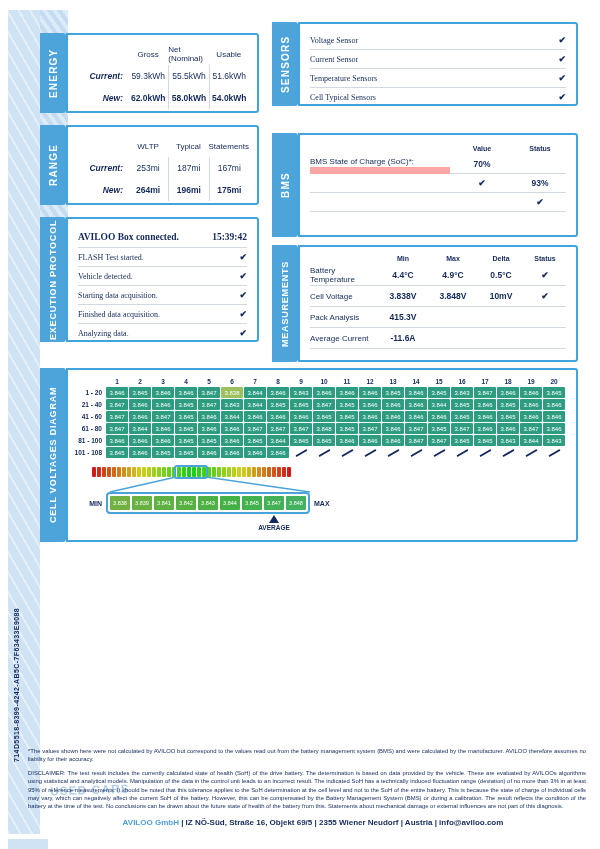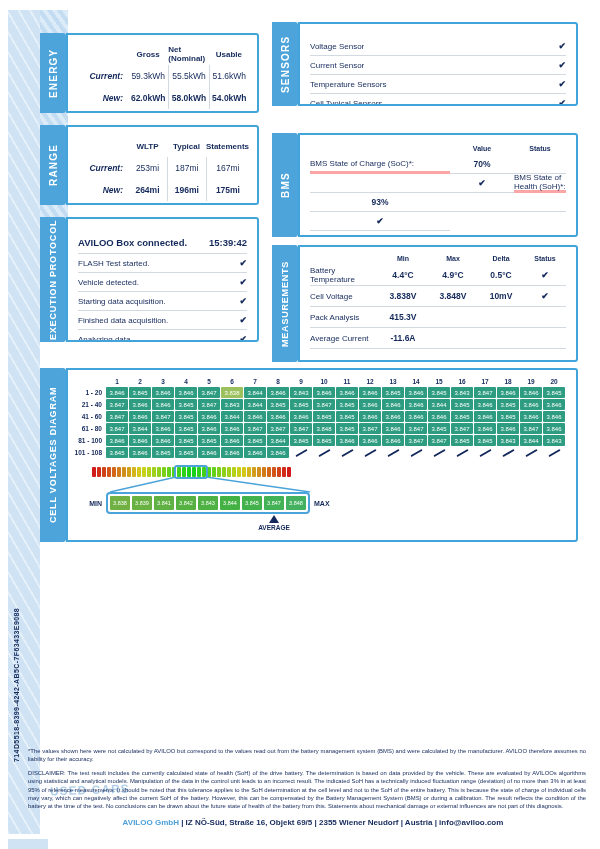--- a/index.html
+++ b/index.html
@@ -28,38 +28,38 @@
   #sec-range  { left:40px; top:125px; width:219px; height:80px; }
   #sec-exec   { left:40px; top:217px; width:219px; height:125px;justify-content:flex-end; }
   #sec-sensors{ left:272px; top:22px;  width:306px; height:84px; }
   #sec-bms    { left:272px; top:133px; width:306px; height:104px; }
   #sec-meas   { left:272px; top:245px; width:306px; height:117px; }
   #sec-cells  { left:40px; top:368px; width:538px; height:174px; }
 
   
   .mini-table { display:grid; grid-template-columns:56px 1fr 1fr 1fr; padding:8px 8px 4px 4px; }
   .mini-table > div { display:flex; align-items:center; justify-content:center; height:22px; font-size:8.5px; }
-  .mt-h { font-weight:bold; font-size:8px !important; }
+  .mt-h { font-weight:normal; font-size:8px !important; }
   .mt-label { justify-content:flex-end !important; padding-right:5px; font-weight:bold;font-style:italic; }
   .row-new { font-weight:bold; }
   .mt-val.sep { border-left:1px solid #d3d9e0; }
 
   
-  .check-list { padding:13px 10px 2px 10px; }
+  .check-list { padding:7px 10px 2px 10px;font-family:Liberation Serif, serif; }
   .check-row { display:flex; justify-content:space-between; align-items:center; height:19px;
     border-bottom:1px solid #d3d9e0; font-size:8px; }
   .check-row .chk { font-size:9px; font-weight:bold; }
   .exec-head { display:flex; justify-content:space-between; align-items:center; height:22px;
     border-bottom:1px solid #d3d9e0; font-size:9.5px; font-weight:bold; }
 
   
   .bms-grid { display:grid; grid-template-columns:1fr 64px 52px; padding:6px 10px 2px 10px; }
   .bms-grid > div { display:flex; align-items:center; height:19px; font-size:8px; }
   .bms-hd { height:14px !important; font-size:7px !important; font-weight:bold; justify-content:center; }
-  .bms-label { border-bottom:3px solid #fca5a5; }
+  .bms-label { border-bottom:7px solid #fca5a5; }
   .bms-val { justify-content:center; font-weight:bold; font-size:8.5px !important; border-bottom:1px solid #d3d9e0; }
   .bms-chk { justify-content:center; font-weight:bold; font-size:9px !important; border-bottom:1px solid #d3d9e0; }
 
   
   .meas-grid { display:grid; grid-template-columns:1fr 50px 50px 46px 42px; padding:5px 10px 2px 10px; }
   .meas-grid > div { display:flex; align-items:center; height:21px; font-size:8px; }
   .meas-hd { height:13px !important; font-size:7px !important; font-weight:bold; justify-content:center; }
   .m-label { border-bottom:1px solid #d3d9e0; }
   .m-val { justify-content:center; font-weight:bold; font-size:8.5px !important; border-bottom:1px solid #d3d9e0; }
   .m-chk { justify-content:center; font-weight:bold; font-size:9px !important; border-bottom:1px solid #d3d9e0; }
@@ -218,21 +218,20 @@
   <div class="panel">
       <div class="bms-grid" id="bms-grid">
         <div class="bms-hd"></div>
         <div class="bms-hd">Value</div>
         <div class="bms-hd">Status</div>
         <div class="bms-label">BMS State of Charge (SoC)*:</div>
         <div class="bms-val">70%</div>
         <div class="bms-chk"></div>
         <div class="bms-val"></div>
         <div class="bms-chk">✔</div>
-        <div class="bms-label">BMS State of Health (SoH)*:</div>
         <div class="bms-val">93%</div>
         <div class="bms-chk"></div>
         <div class="bms-val"></div>
         <div class="bms-chk">✔</div>
       </div>
     </div>
 </div>
 
 <div class="section" id="sec-meas">
   <div class="tab small">MEASUREMENTS</div>

